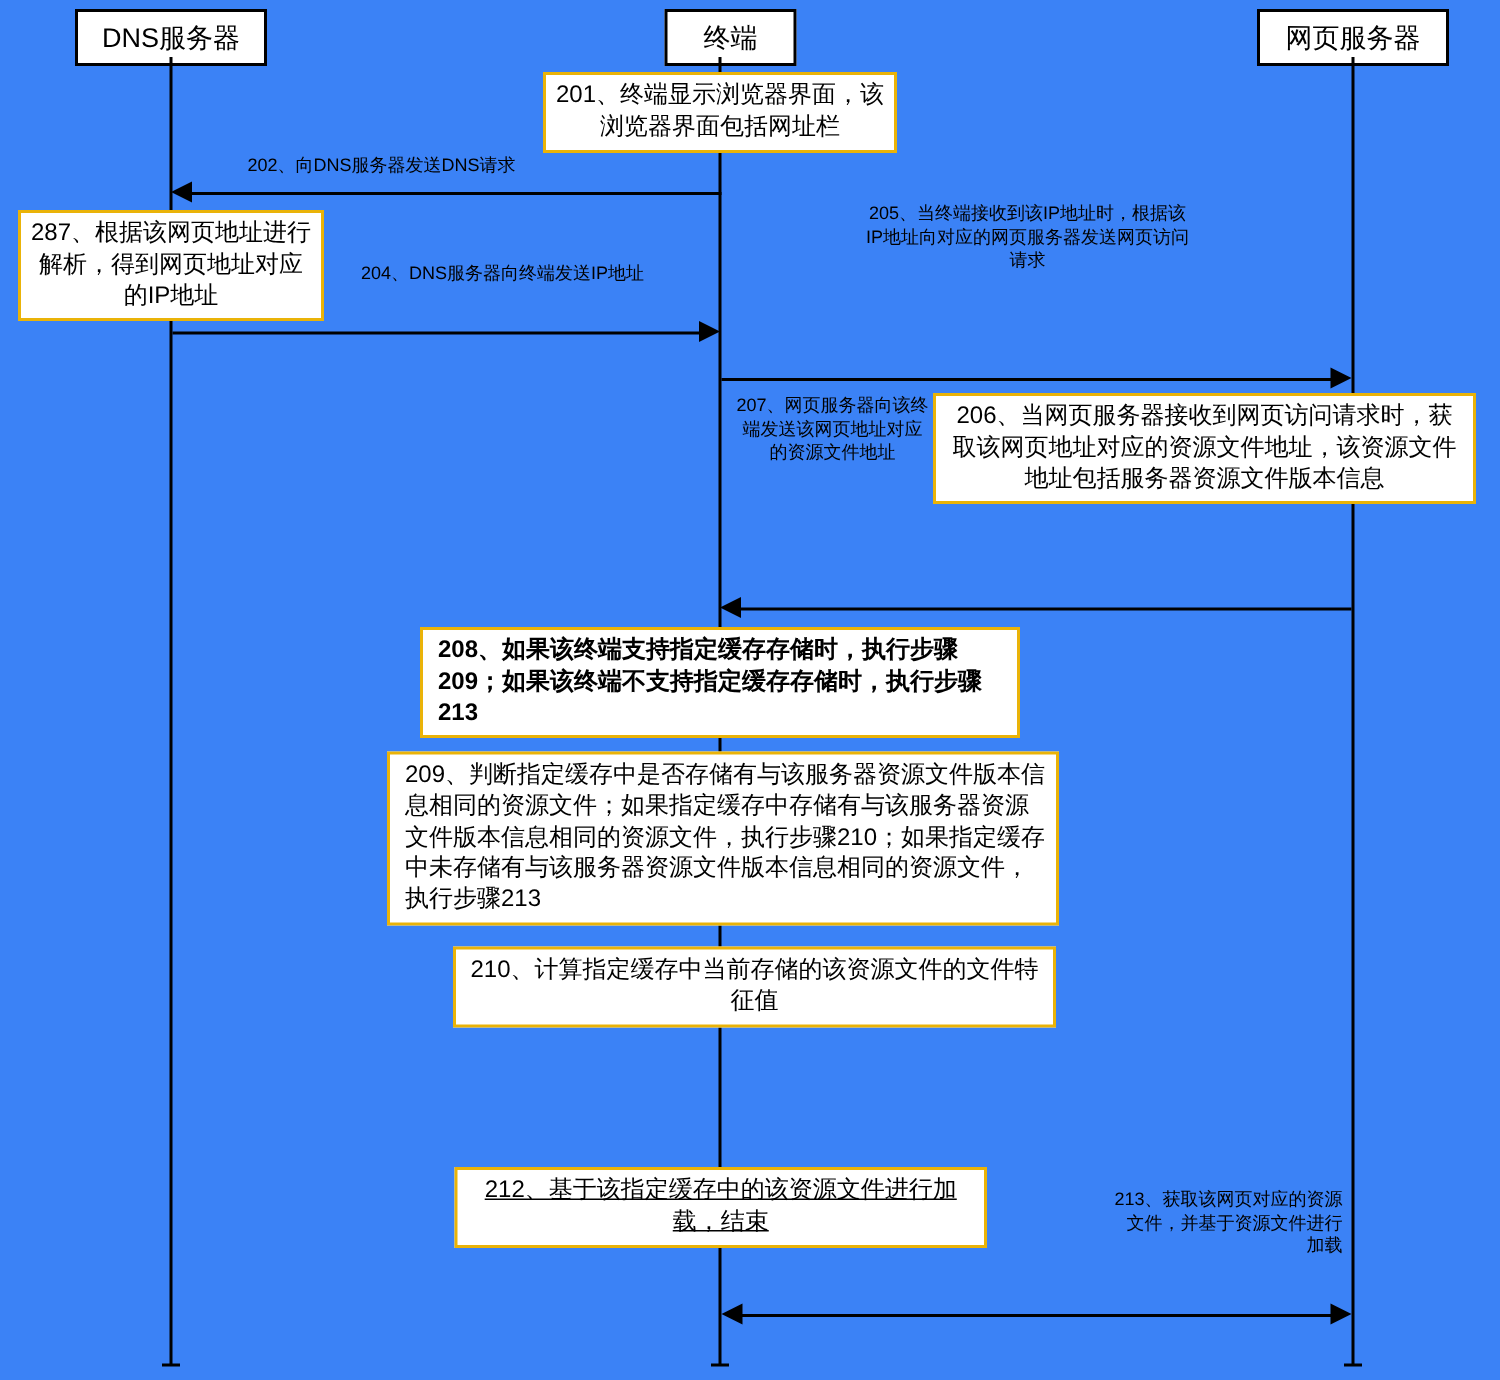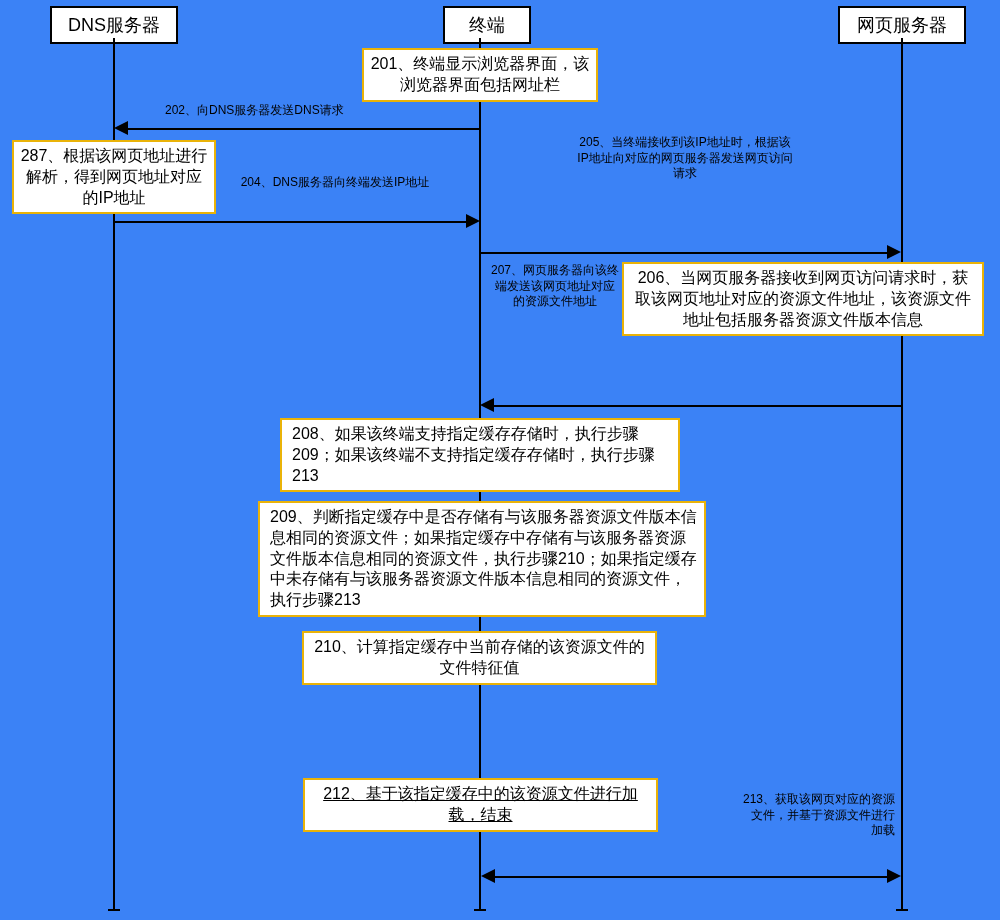--- a/index.html
+++ b/index.html
@@ -102,25 +102,25 @@
   <div class="msg-label" style="left:575px; top:135px; width:220px;">205、当终端接收到该IP地址时，根据该IP地址向对应的网页服务器发送网页访问请求</div>
   <div class="arrow-line" style="left:481px; top:252px; width:407px;"></div>
   <div class="arrow-head-right" style="left:887px; top:245px;"></div>
 
   <div class="step-box" style="left:622px; top:262px; width:362px;">206、当网页服务器接收到网页访问请求时，获取该网页地址对应的资源文件地址，该资源文件地址包括服务器资源文件版本信息</div>
 
   <div class="msg-label" style="left:490px; top:263px; width:130px; text-align:center;">207、网页服务器向该终端发送该网页地址对应的资源文件地址</div>
   <div class="arrow-line" style="left:493px; top:405px; width:408px;"></div>
   <div class="arrow-head-left" style="left:480px; top:398px;"></div>
 
-  <div class="step-box" style="left:280px; top:418px; width:400px; text-align:left; padding-left:10px;">208、如果该终端支持指定缓存存储时，执行步骤209；如果该终端不支持指定缓存存储时，执行步骤213</div>
+  <div class="step-box" style="left:280px; top:418px; width:400px; text-align:left; padding-left:10px;font-weight:bold;">208、如果该终端支持指定缓存存储时，执行步骤209；如果该终端不支持指定缓存存储时，执行步骤213</div>
 
   <div class="step-box" style="left:258px; top:501px; width:448px; text-align:left; padding-left:10px;">209、判断指定缓存中是否存储有与该服务器资源文件版本信息相同的资源文件；如果指定缓存中存储有与该服务器资源文件版本信息相同的资源文件，执行步骤210；如果指定缓存中未存储有与该服务器资源文件版本信息相同的资源文件，执行步骤213</div>
 
-  <div class="step-box" style="left:302px; top:631px; width:355px;">210、计算指定缓存中当前存储的该资源文件的文件特征值</div>
+  <div class="step-box" style="left:302px; top:631px; width:402px;">210、计算指定缓存中当前存储的该资源文件的文件特征值</div>
 
 
   <div class="step-box" style="left:303px; top:778px; width:355px;text-decoration:underline;">212、基于该指定缓存中的该资源文件进行加载，结束</div>
 
   <div class="msg-label" style="left:740px; top:792px; width:155px; text-align:right;">213、获取该网页对应的资源文件，并基于资源文件进行加载</div>
 
   <div class="arrow-line" style="left:494px; top:876px; width:394px;"></div>
   <div class="arrow-head-left" style="left:481px; top:869px;"></div>
   <div class="arrow-head-right" style="left:887px; top:869px;"></div>
 

